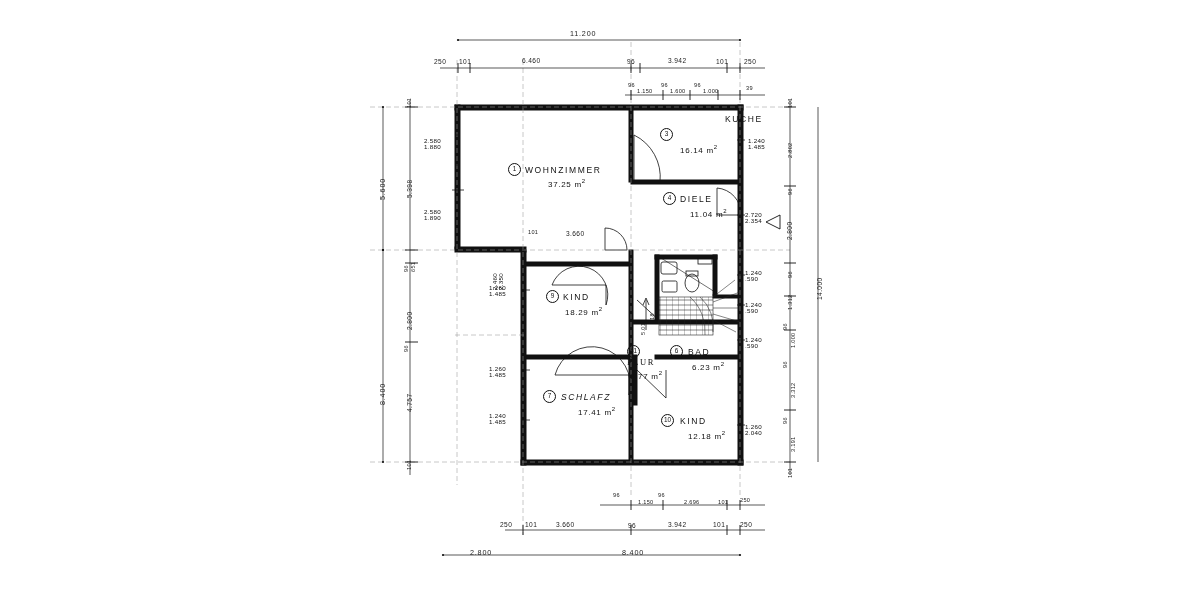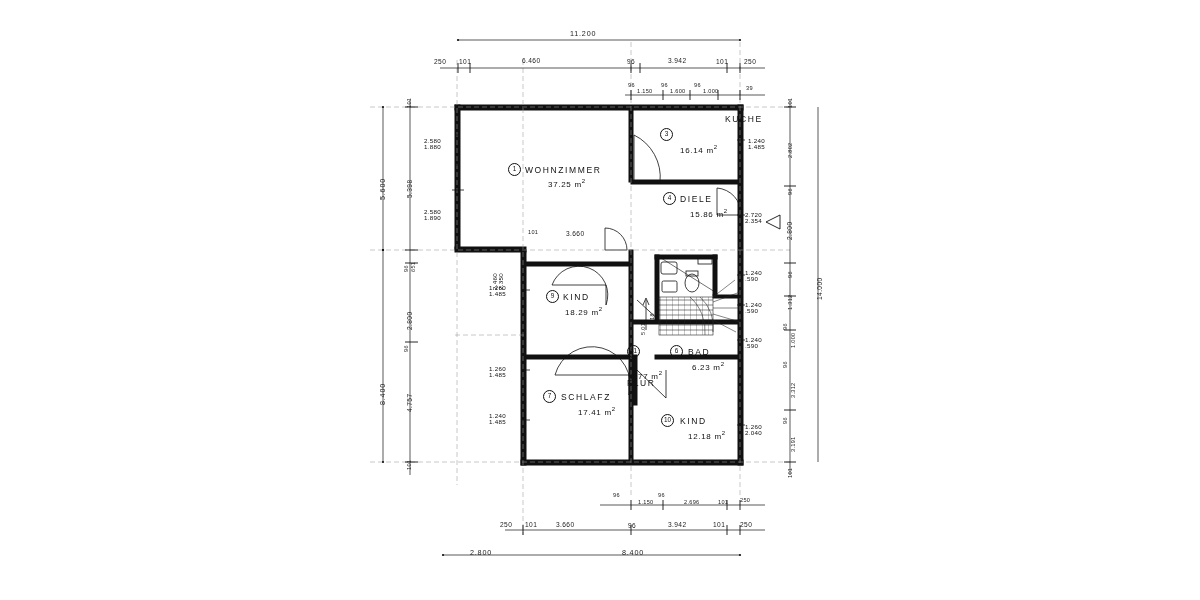--- a/index.html
+++ b/index.html
@@ -212,36 +212,36 @@
   <div class="num-circle" style="left:508px;top:163px;">1</div>
   <div class="lbl room-name" style="left:525px;top:165px;">WOHNZIMMER</div>
   <div class="lbl room-area" style="left:548px;top:178px;"><span>37.25</span> <span>m</span><span class="sup">2</span></div>
 
   <div class="num-circle" style="left:660px;top:128px;">3</div>
   <div class="lbl room-name" style="left:677px;top:114px;padding-left:48px;">KUCHE</div>
   <div class="lbl room-area" style="left:680px;top:144px;"><span>16.14</span> <span>m</span><span class="sup">2</span></div>
 
   <div class="num-circle" style="left:663px;top:192px;">4</div>
   <div class="lbl room-name" style="left:680px;top:194px;">DIELE</div>
-  <div class="lbl room-area" style="left:690px;top:208px;"><span>15.86</span> <span>m</span><span class="sup">2</span></div>
+  <div class="lbl room-area" style="left:690px;top:208px;"><span>11.04</span> <span>m</span><span class="sup">2</span></div>
 
   <div class="num-circle" style="left:546px;top:290px;">9</div>
   <div class="lbl room-name" style="left:563px;top:292px;">KIND</div>
   <div class="lbl room-area" style="left:565px;top:306px;"><span>18.29</span> <span>m</span><span class="sup">2</span></div>
 
   <div class="num-circle" style="left:627px;top:345px;">41</div>
-  <div class="lbl room-name" style="left:627px;top:378px;">FLUR</div>
+  <div class="lbl room-name" style="left:627px;top:357px;font-family:Liberation Serif, serif;">FLUR</div>
   <div class="lbl room-area" style="left:630px;top:370px;"><span>5.77</span> <span>m</span><span class="sup">2</span></div>
 
   <div class="num-circle" style="left:670px;top:345px;">6</div>
   <div class="lbl room-name" style="left:688px;top:347px;">BAD</div>
   <div class="lbl room-area" style="left:692px;top:361px;"><span>6.23</span> <span>m</span><span class="sup">2</span></div>
 
   <div class="num-circle" style="left:543px;top:390px;">7</div>
-  <div class="lbl room-name" style="left:561px;top:392px;">SCHLAFZ</div>
+  <div class="lbl room-name" style="left:561px;top:392px;font-style:italic;">SCHLAFZ</div>
   <div class="lbl room-area" style="left:578px;top:406px;"><span>17.41</span> <span>m</span><span class="sup">2</span></div>
 
   <div class="num-circle" style="left:661px;top:414px;">10</div>
   <div class="lbl room-name" style="left:680px;top:416px;">KIND</div>
   <div class="lbl room-area" style="left:688px;top:430px;"><span>12.18</span> <span>m</span><span class="sup">2</span></div>
 
   <div class="lbl dim-big" style="left:570px;top:29px;">11.200</div>
 
   <div class="lbl dim" style="left:434px;top:58px;">250</div>
   <div class="lbl dim" style="left:459px;top:58px;">101</div>

